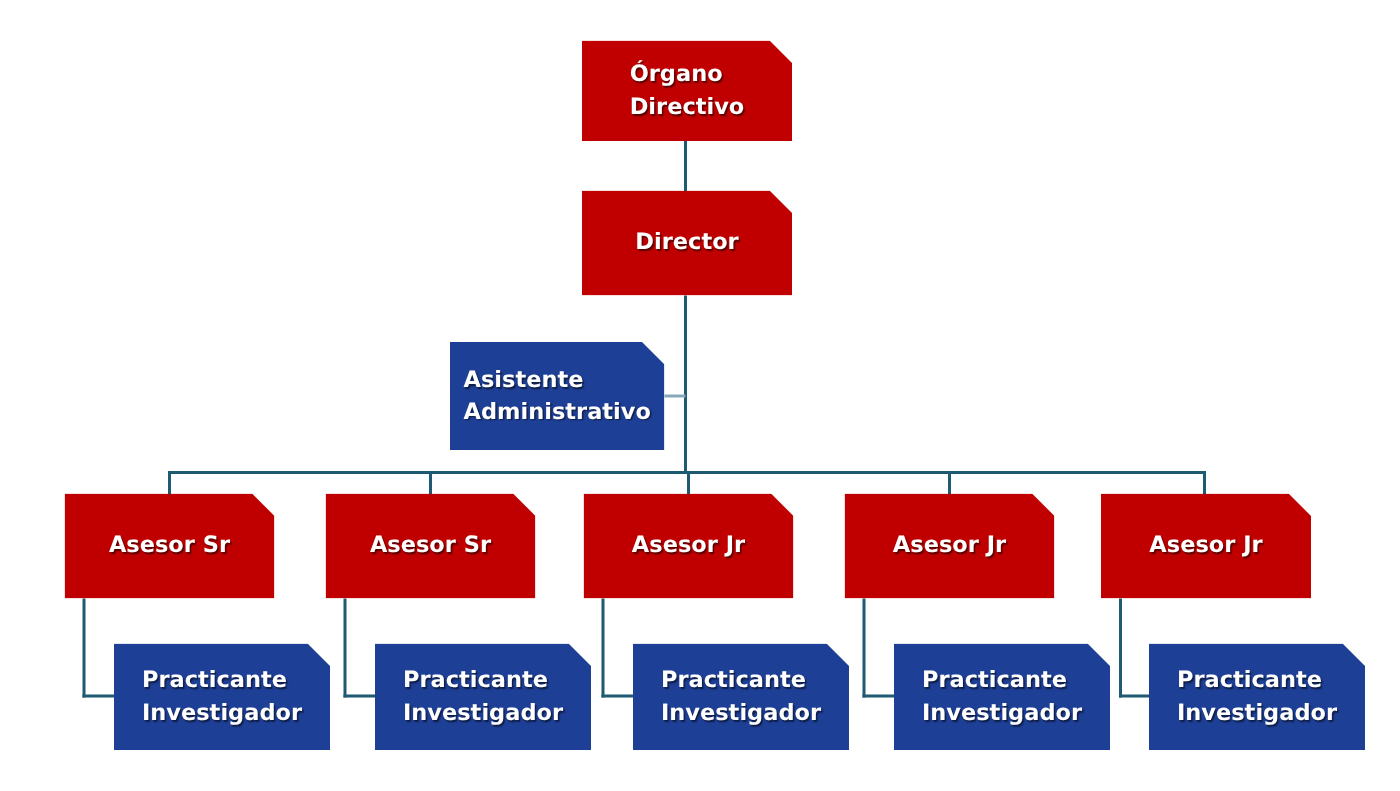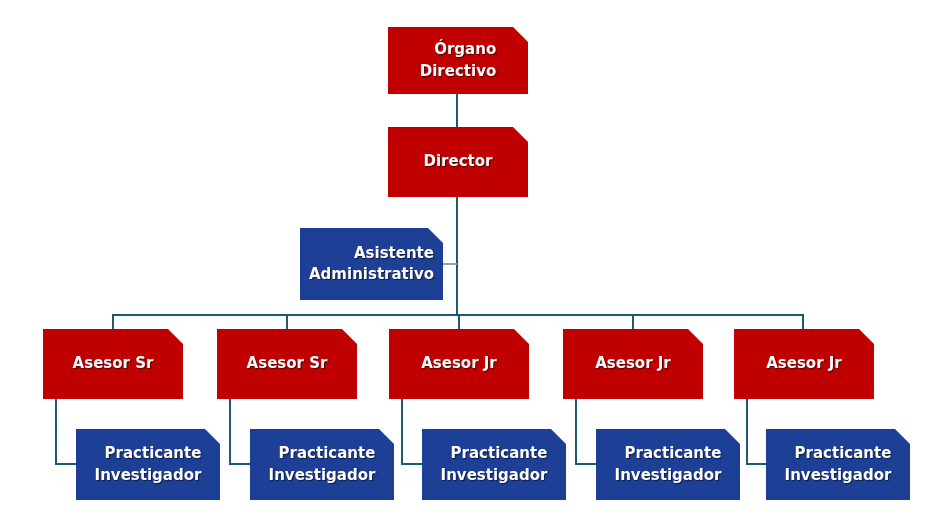--- a/index.html
+++ b/index.html
@@ -20,21 +20,21 @@
     background: var(--line, #1E5A72);
   }
   .line.light {
     background: var(--line-light, #86A9BA);
   }
   .node {
     position: absolute;
     display: flex;
     align-items: center;
     justify-content: center;
-    text-align: right;
+    text-align: left;
     color: var(--text, #ffffff);
     font-weight: bold;
     font-size: 15px;
     line-height: 1.42;
     white-space: pre-line;
     text-shadow: 1px 1px 1px rgba(0,0,0,0.55);
     clip-path: polygon(0 0, calc(100% - 15px) 0, 100% 15px, 100% 100%, 0 100%);
     cursor: default;
   }
   .node.red  { background: var(--red,  #C00000); }

